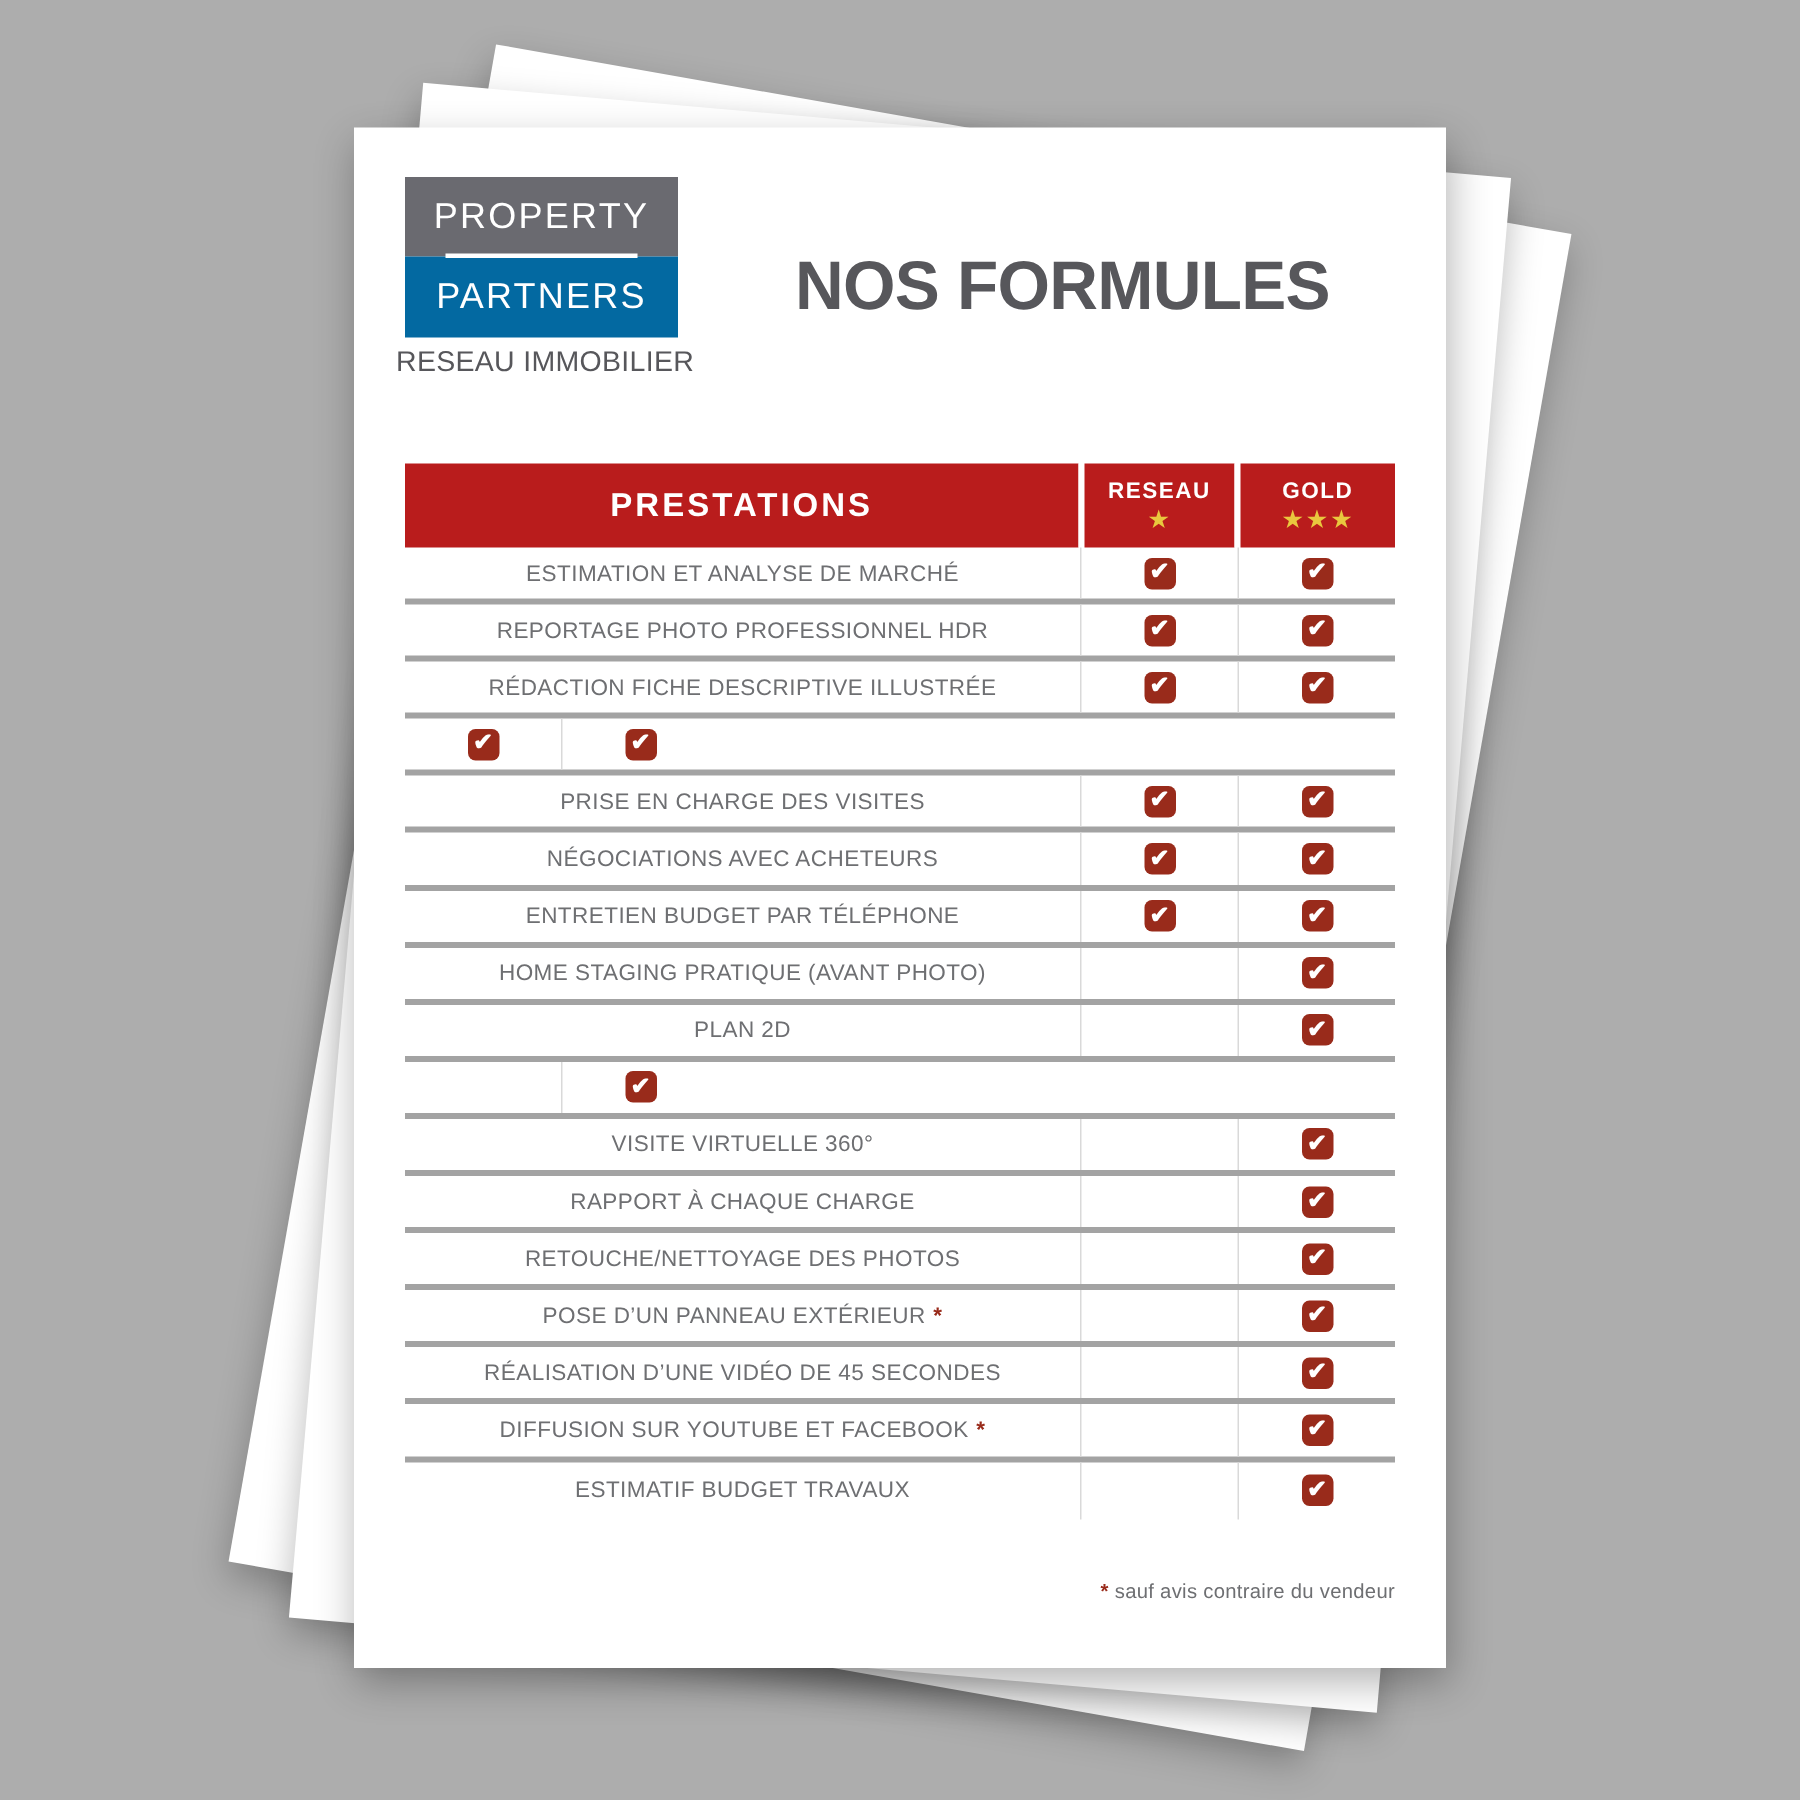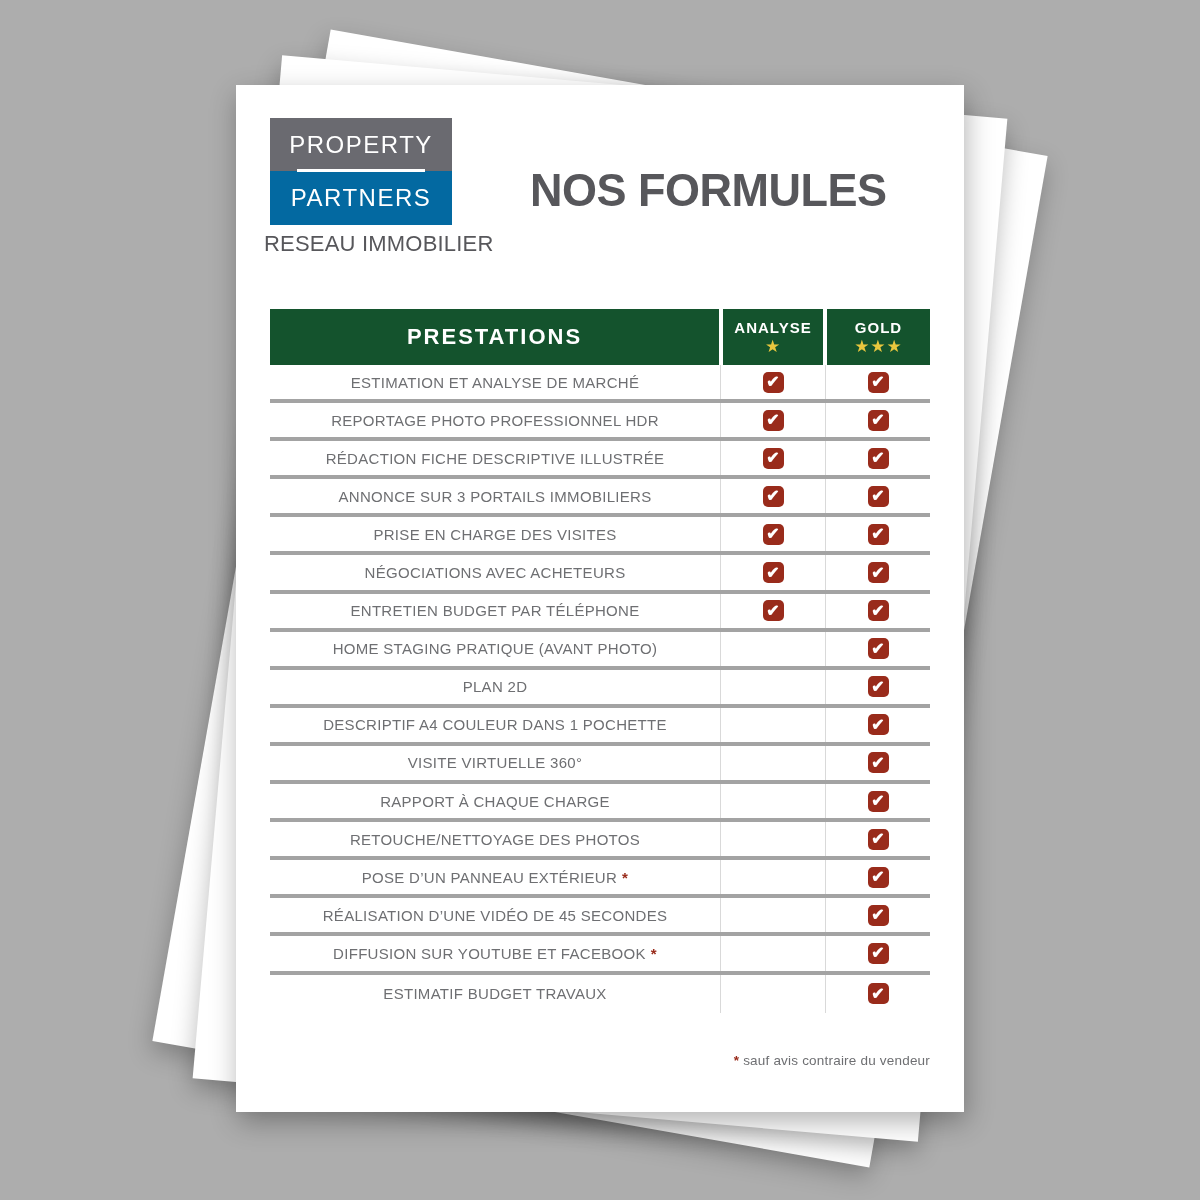--- a/index.html
+++ b/index.html
@@ -16,31 +16,31 @@
   .paper.front{box-shadow:2px 10px 26px rgba(0,0,0,.30);}
 
   
   .logo{position:absolute;left:34px;top:33px;width:182px;height:77px;}
   .logo-top{height:53px;background:#6a6a70;display:flex;align-items:center;justify-content:center;
     color:#fff;font-size:24px;letter-spacing:1.5px;}
   .logo-bottom{height:54px;background:#0369a1;display:flex;align-items:center;justify-content:center;
     color:#fff;font-size:24px;letter-spacing:1.5px;}
   .logo-divider{position:absolute;left:27px;top:51px;width:128px;height:3px;background:#fff;z-index:2;}
   .tagline{position:absolute;left:28px;top:146px;width:194px;
-    color:#57575b;font-size:22px;letter-spacing:0.2px;white-space:nowrap;}
+    color:#57575b;font-size:19px;letter-spacing:0.2px;white-space:nowrap;}
 
   
   .page-title{position:absolute;left:294px;top:80px;margin:0;
     color:#57575b;font-size:45px;font-weight:bold;letter-spacing:-0.5px;white-space:nowrap;
     transform:scaleY(1.02);}
 
   
   .table{position:absolute;left:34px;top:224px;width:660px;}
   .thead{display:flex;height:56px;}
-  .th{background:#14532d;color:#fff;}
+  .th{background:#b91c1c;color:#fff;}
   .th.main{width:449px;display:flex;align-items:center;justify-content:center;
     font-size:22px;font-weight:bold;letter-spacing:2px;}
   .hgap{width:4px;background:#fff;}
   .th.col{display:flex;flex-direction:column;align-items:center;justify-content:center;
     font-size:15px;font-weight:bold;letter-spacing:1px;line-height:1.15;}
   .th.col.classic{width:100px;}
   .th.col.gold{width:103px;}
   .stars{color:#e9c73e;font-size:17px;letter-spacing:1px;line-height:1;margin-top:1px;font-weight:normal;}
 
   .tbody{width:660px;}
@@ -81,21 +81,21 @@
     </div>
     <div class="tagline">RESEAU IMMOBILIER</div>
 
     <h1 class="page-title">NOS FORMULES</h1>
 
     <div class="table">
       <div class="thead">
         <div class="th main">PRESTATIONS</div>
         <div class="hgap"></div>
         <div class="th col classic">
-          <span>ANALYSE</span>
+          <span>RESEAU</span>
           <span class="stars" id="classic-stars">★</span>
         </div>
         <div class="hgap"></div>
         <div class="th col gold">
           <span>GOLD</span>
           <span class="stars" id="gold-stars">★★★</span>
         </div>
       </div>
       <div class="tbody" id="tbody">
           <div class="row">
@@ -125,23 +125,20 @@
               <span>RÉDACTION FICHE DESCRIPTIVE ILLUSTRÉE</span>
             </div>
             <div class="cell c-classic">
               <div class="checkbox">✔</div>
             </div>
             <div class="cell c-gold">
               <div class="checkbox">✔</div>
             </div>
           </div>
           <div class="row">
-            <div class="cell label">
-              <span>ANNONCE SUR 3 PORTAILS IMMOBILIERS</span>
-            </div>
             <div class="cell c-classic">
               <div class="checkbox">✔</div>
             </div>
             <div class="cell c-gold">
               <div class="checkbox">✔</div>
             </div>
           </div>
           <div class="row">
             <div class="cell label">
               <span>PRISE EN CHARGE DES VISITES</span>
@@ -187,23 +184,20 @@
           <div class="row">
             <div class="cell label">
               <span>PLAN 2D</span>
             </div>
             <div class="cell c-classic"></div>
             <div class="cell c-gold">
               <div class="checkbox">✔</div>
             </div>
           </div>
           <div class="row">
-            <div class="cell label">
-              <span>DESCRIPTIF A4 COULEUR DANS 1 POCHETTE</span>
-            </div>
             <div class="cell c-classic"></div>
             <div class="cell c-gold">
               <div class="checkbox">✔</div>
             </div>
           </div>
           <div class="row">
             <div class="cell label">
               <span>VISITE VIRTUELLE 360°</span>
             </div>
             <div class="cell c-classic"></div>

